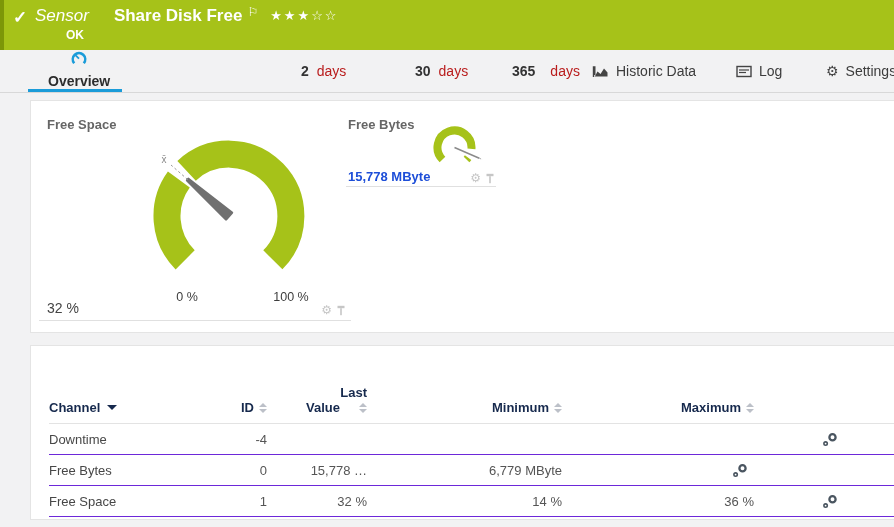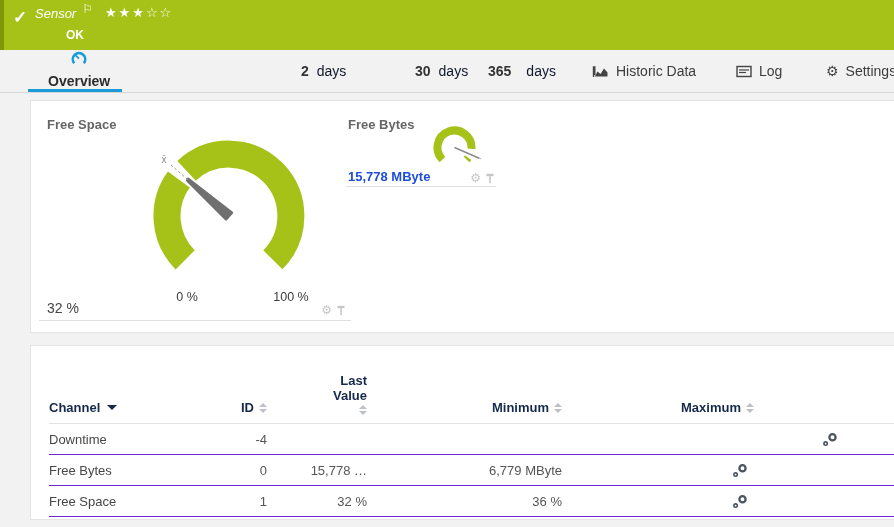--- a/index.html
+++ b/index.html
@@ -10,21 +10,21 @@
     background:#f2f2f3;
   }
 
   
   .topbar {
     position:absolute; left:0; top:0; width:894px; height:50px;
     background:#a6c219; border-left:4px solid #7d9708; color:#fff;
   }
   .topbar .check { position:absolute; left:9px; top:7px; font-size:17px; font-weight:bold; }
   .title-row { position:absolute; left:31px; top:6px; display:flex; align-items:baseline; white-space:nowrap; }
-  .sensor-kind { font-style:italic; font-size:13px; margin-right:1px;text-align:center; }
+  .sensor-kind { font-style:italic; font-size:17px; margin-right:25px;text-align:center; }
   .sensor-title { font-weight:bold; font-size:17px; }
   .flag { font-size:12px; margin-left:5px; position:relative; top:-5px; }
   .stars { font-size:13px; letter-spacing:2px; margin-left:12px; position:relative; top:-1px; }
   .status-ok { position:absolute; left:62px; top:28px; font-size:12px; font-weight:bold; }
 
   
   .tabbar {
     position:absolute; left:0; top:50px; width:894px; height:43px;
     border-bottom:1px solid #d8d8d8;
   }
@@ -32,21 +32,21 @@
     position:absolute; top:0; height:42px;
     display:flex; align-items:center; gap:7px;
     font-size:14px; color:#3c3c3c; cursor:pointer; white-space:nowrap;
   }
   .tab.active { font-weight:bold; color:#2d2d2d; }
   .tab.active::after {
     content:""; position:absolute; left:-20px; right:-12px; bottom:0;
     height:3px; background:#1b9cd9;
   }
   .tab .num { font-weight:bold; color:#333; }
-  .tab .unit { color:#0f172a; margin-left:1px; }
+  .tab .unit { color:#b91c1c; margin-left:1px; }
   .tab .glyph { font-size:14px; color:#444; }
   .tab svg { display:block; }
 
   
   .panel { position:absolute; background:#fff; border:1px solid #e4e4e4; }
   #panel-gauges { left:30px; top:100px; width:866px; height:233px; }
   #panel-table  { left:30px; top:345px; width:866px; height:175px; }
 
   .tile { position:absolute; }
   #tile-free-space { left:8px; top:10px; width:312px; height:210px; border-bottom:1px solid #e0e0e0; }
@@ -68,21 +68,21 @@
     grid-template-columns:170px 48px 100px 195px 192px 90px;
   }
   .thead {
     height:78px; align-items:end; padding-bottom:8px;
     border-bottom:1px solid #e3e3e3;
     font-size:13px; font-weight:bold; color:#16294d;
   }
   .th-left  { display:flex; align-items:center; }
   .th-right { display:flex; justify-content:flex-end; align-items:center; gap:5px; }
   .th-stack { display:flex; flex-direction:column; align-items:flex-end; line-height:15px; }
-  .th-stack .line2 { display:flex; align-items:flex-end; gap:2px;flex-direction:column; }
+  .th-stack .line2 { display:flex; align-items:center; gap:19px; }
   .sort { display:inline-flex; flex-direction:column; gap:2px; }
   .sort i { display:block; width:0; height:0; border-left:4px solid transparent; border-right:4px solid transparent; }
   .sort .up   { border-bottom:4px solid #bcc0c8; }
   .sort .down { border-top:4px solid #bcc0c8; }
   .caret-down {
     display:inline-block; width:0; height:0; margin-left:7px;
     border-left:5px solid transparent; border-right:5px solid transparent;
     border-top:5px solid #16294d;
   }
   .tr { height:31px; align-items:center; border-bottom:1px solid #6d28d9; font-size:13px; }
@@ -90,20 +90,21 @@
   .td-right { text-align:right; color:#555; }
   .td-icon  { justify-self:end; padding-right:6px; display:flex; align-items:center; cursor:pointer; }
 </style>
 </head>
 <body>
 
 <div class="topbar">
   <span class="check">✓</span>
   <div class="title-row">
     <span class="sensor-kind">Sensor</span>
+    <span class="sensor-title">Share Disk Free</span>
     <span class="flag">⚐</span>
     <span class="stars"><span>★★★</span><span>☆☆</span></span>
   </div>
   <div class="status-ok">OK</div>
 </div>
 
 <div class="tabbar">
 
   <div class="tab active" style="left:48px;flex-direction:column;">
     <svg width="16" height="16" viewBox="0 0 16 16">
@@ -117,21 +118,21 @@
   <div class="tab" style="left:301px;">
     <span class="num">2</span>
     <span class="unit">days</span>
   </div>
 
   <div class="tab" style="left:415px;">
     <span class="num">30</span>
     <span class="unit">days</span>
   </div>
 
-  <div class="tab" style="left:488px;gap:14px;">
+  <div class="tab" style="left:512px;gap:14px;">
     <span class="num">365</span>
     <span class="unit">days</span>
   </div>
 
   <div class="tab" style="left:592px;">
     <svg width="17" height="14" viewBox="0 0 17 14">
       <path d="M1.5 13 L1.5 3 L2.8 3 L2.8 11" fill="none" stroke="#444" stroke-width="1.4"></path>
       <path d="M2.8 12.5 L5.5 7.5 L8.5 10 L12 4.5 L15.5 8.5 L15.5 12.5 Z" fill="#444"></path>
     </svg>
     <span>Historic Data</span>
@@ -272,20 +273,21 @@
           <circle cx="10.5" cy="5.2" r="3.1" fill="none" stroke="#4a5560" stroke-width="2.3"></circle>
           <circle cx="3.6" cy="11.6" r="1.7" fill="none" stroke="#4a5560" stroke-width="1.6"></circle>
         </svg>
       </div>
     </div>
 
     <div class="tr">
       <div class="td-chan">Free Space</div>
       <div class="td-right">1</div>
       <div class="td-right">32 %</div>
+      <div class="td-right">14 %</div>
       <div class="td-right">36 %</div>
       <div class="td-icon">
         <svg width="16" height="15" viewBox="0 0 16 15">
           <circle cx="10.5" cy="5.2" r="3.1" fill="none" stroke="#4a5560" stroke-width="2.3"></circle>
           <circle cx="3.6" cy="11.6" r="1.7" fill="none" stroke="#4a5560" stroke-width="1.6"></circle>
         </svg>
       </div>
     </div>
 
   </div>

